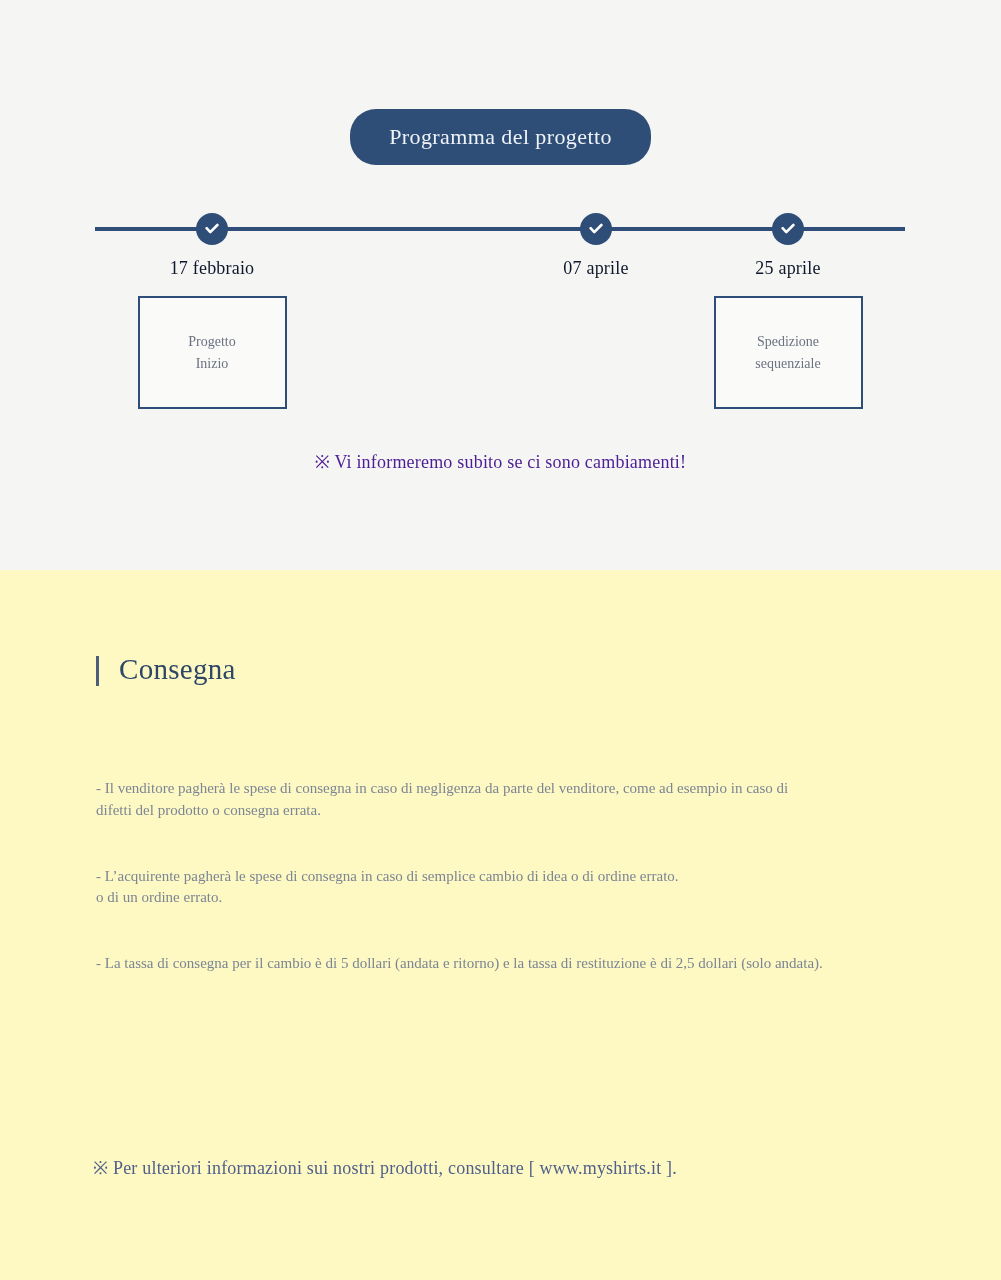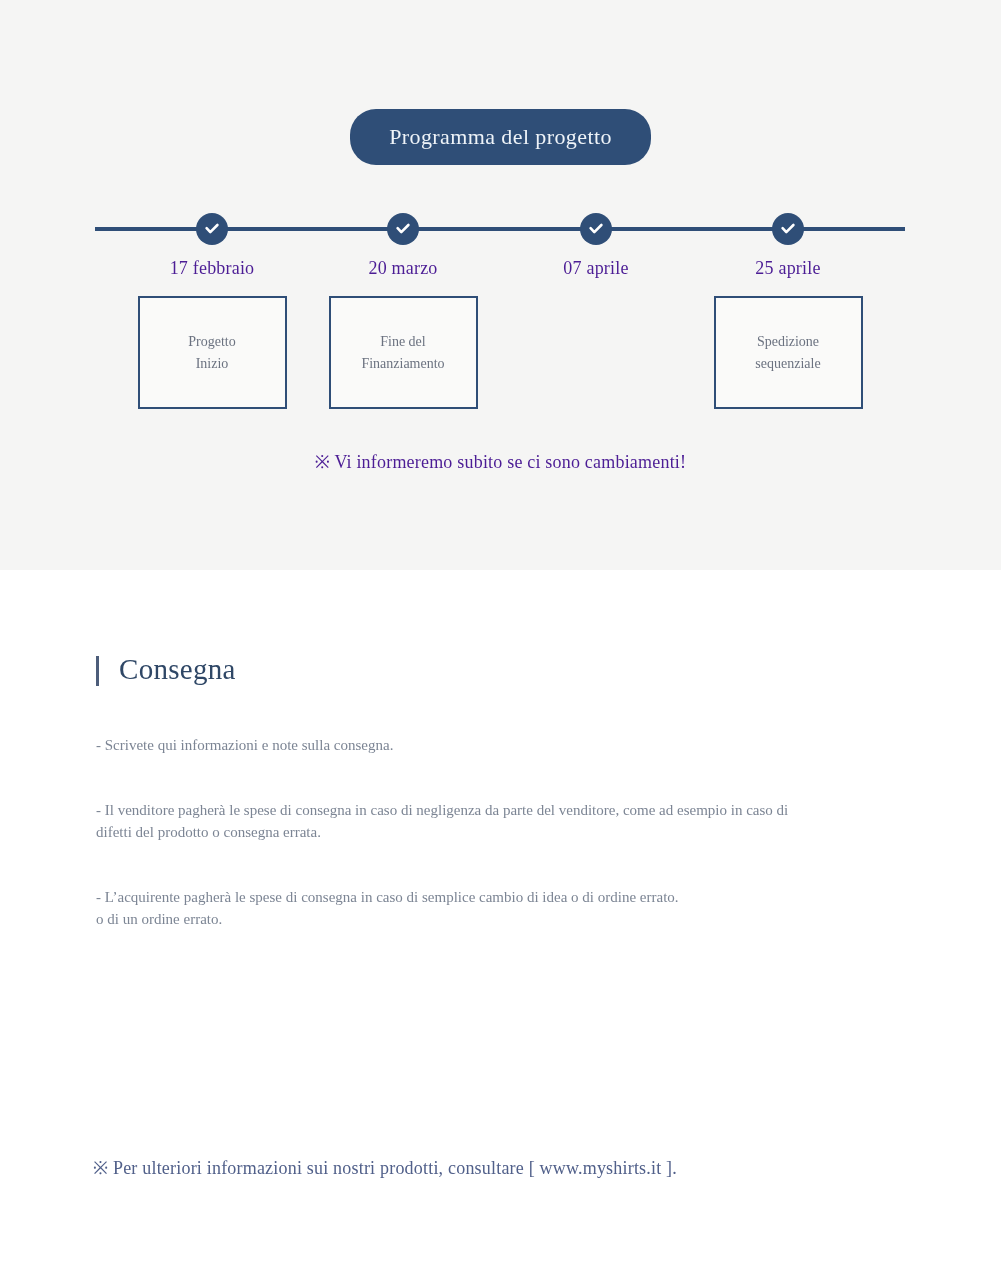--- a/index.html
+++ b/index.html
@@ -87,21 +87,21 @@
     margin: 8px auto 0 auto;
     display: flex;
     align-items: center;
     justify-content: center;
   }
   .ms-dot svg { display: block; }
 
   .ms-date {
     margin-top: 13px;
     font-size: 18px;
-    color: #4c1d95;
+    color: #0f172a;
     letter-spacing: 0.2px;
   }
 
   .ms-box {
     margin: 17px auto 0 auto;
     width: 149px;
     height: 113px;
     border: 2px solid #2f4e77;
     background: #fafaf9;
     display: flex;
@@ -127,21 +127,21 @@
     letter-spacing: 0.2px;
   }
 
   
   .delivery-section {
     position: absolute;
     top: 570px;
     left: 0;
     width: 1001px;
     height: 710px;
-    background: #ffffff;
+    background: #fef9c3;
   }
 
   .heading-row {
     position: absolute;
     left: 96px;
     top: 83px;
     display: flex;
     align-items: center;
   }
   .heading-bar {
@@ -208,34 +208,20 @@
         </div>
         <div class="ms-date">17 febbraio</div>
         <div class="ms-box">
           <span>
             <span class="note-line">Progetto</span>
             <span class="note-line">Inizio</span>
           </span>
         </div>
       </div>
 
-      <div class="milestone m1">
-        <div class="ms-dot">
-          <svg width="18" height="18" viewBox="0 0 18 18" aria-hidden="true">
-            <path d="M3.6 8.2 L7.3 12.1 L14.4 5.0" stroke="#ffffff" stroke-width="2.6" fill="none" stroke-linecap="round" stroke-linejoin="round"></path>
-          </svg>
-        </div>
-        <div class="ms-date">20 marzo</div>
-        <div class="ms-box">
-          <span>
-            <span class="note-line">Fine del</span>
-            <span class="note-line">Finanziamento</span>
-          </span>
-        </div>
-      </div>
 
       <div class="milestone m2">
         <div class="ms-dot">
           <svg width="18" height="18" viewBox="0 0 18 18" aria-hidden="true">
             <path d="M3.6 8.2 L7.3 12.1 L14.4 5.0" stroke="#ffffff" stroke-width="2.6" fill="none" stroke-linecap="round" stroke-linejoin="round"></path>
           </svg>
         </div>
         <div class="ms-date">07 aprile</div>
       </div>
 
@@ -262,38 +248,36 @@
 
 <section class="delivery-section">
 
   <div class="heading-row">
     <span class="heading-bar"></span>
     <span class="heading-text">Consegna</span>
   </div>
 
   <div class="notes">
 
-    <div class="note">
-      <span class="note-line">- Scrivete qui informazioni e note sulla consegna.</span>
-    </div>
     <div class="note-spacer-1"></div>
 
     <div class="note">
       <span class="note-line">- Il venditore pagherà le spese di consegna in caso di negligenza da parte del venditore, come ad esempio in caso di</span>
       <span class="note-line">difetti del prodotto o consegna errata.</span>
     </div>
     <div class="note-spacer-2"></div>
 
     <div class="note">
       <span class="note-line">- L’acquirente pagherà le spese di consegna in caso di semplice cambio di idea o di ordine errato.</span>
       <span class="note-line">o di un ordine errato.</span>
     </div>
     <div class="note-spacer-3"></div>
 
     <div class="note">
+      <span class="note-line">- La tassa di consegna per il cambio è di 5 dollari (andata e ritorno) e la tassa di restituzione è di 2,5 dollari (solo andata).</span>
     </div>
     <div class="note-spacer-4"></div>
 
 
   </div>
 </section>
 
 <div class="footer-note">※ Per ulteriori informazioni sui nostri prodotti, consultare [ www.myshirts.it ].</div>
 
 </body></html>

